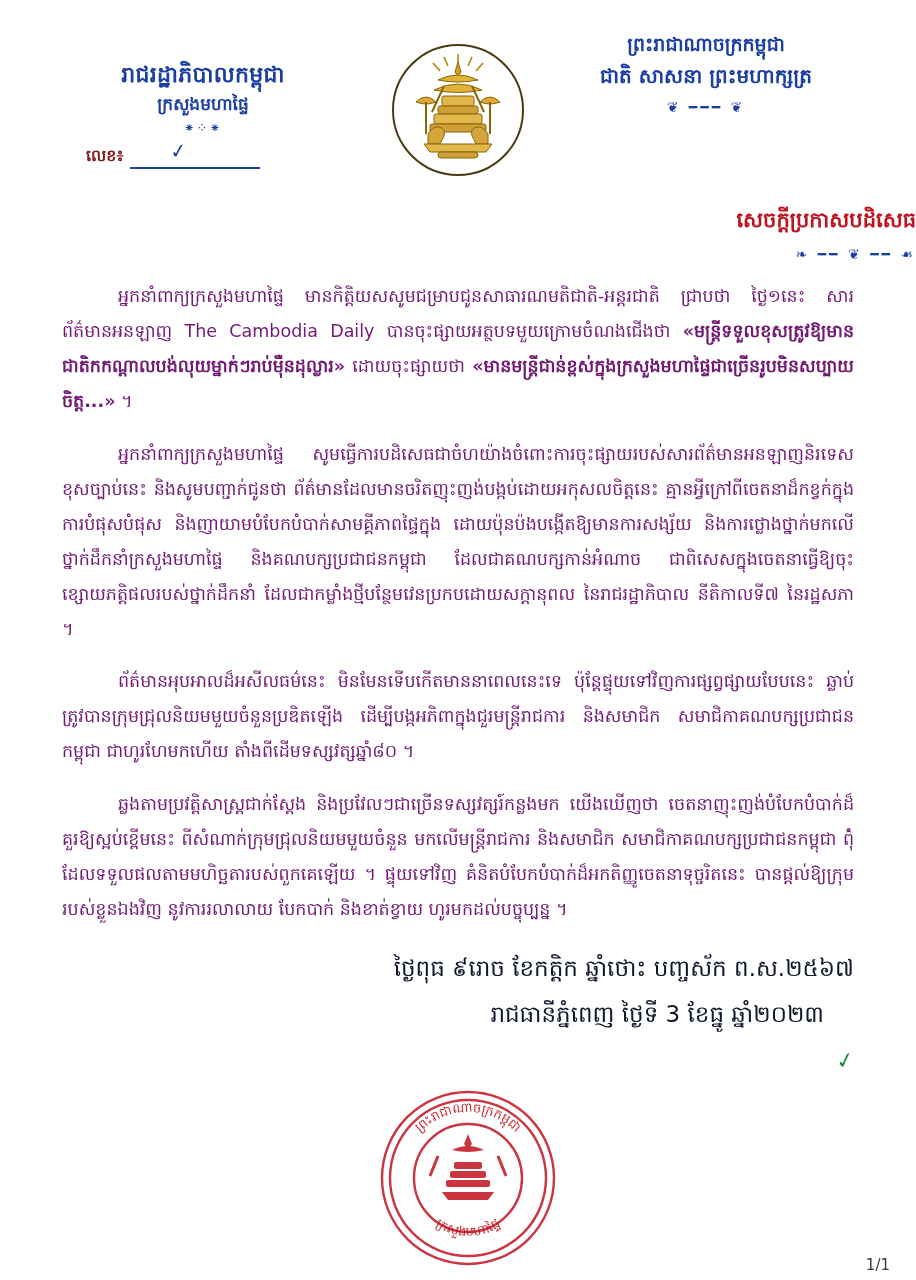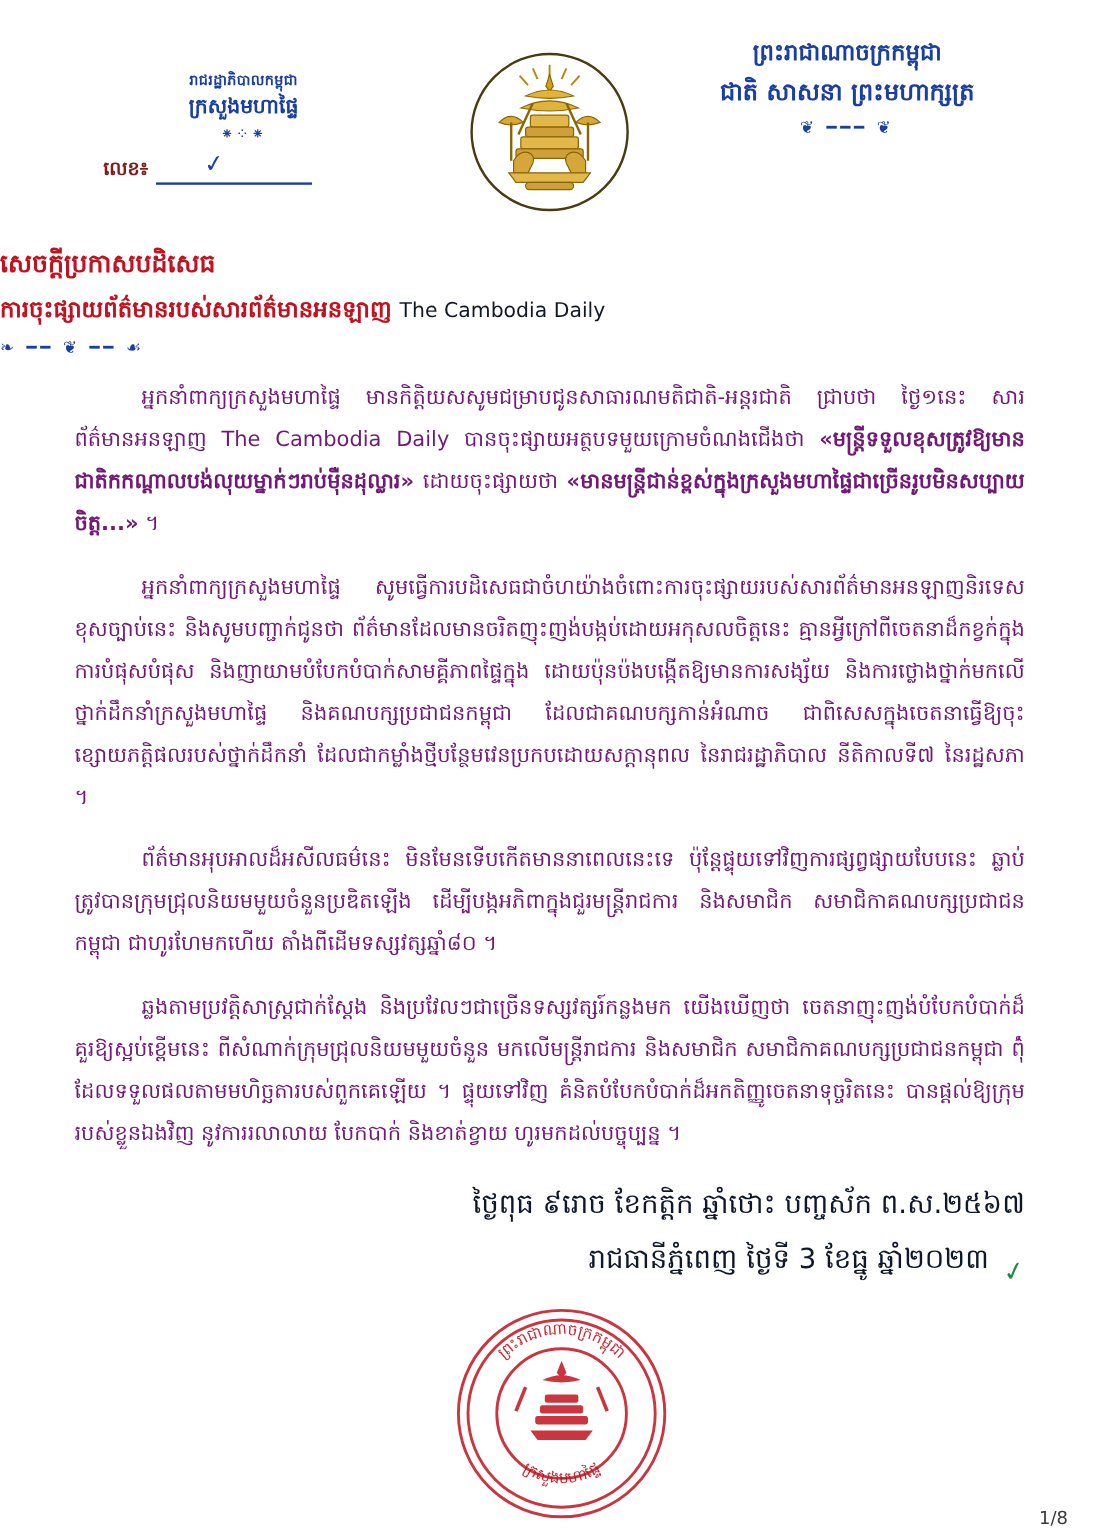--- a/index.html
+++ b/index.html
@@ -24,21 +24,21 @@
   }
   .hdr-left {
     position: absolute;
     left: 78px;
     top: 58px;
     width: 250px;
     text-align: center;
     color: #1b3fa0;
   }
   .hdr-left .l1 {
-    font-size: 12px;
+    font-size: 22px;
     font-weight: bold;
     letter-spacing: .3px;
     line-height: 1.5;
   }
   .hdr-left .l2 {
     font-size: 17px;
     font-weight: bold;
     line-height: 1.6;
   }
   .hdr-left .orn {
@@ -120,21 +120,22 @@
     position: absolute;
     inset: 6px;
     border-radius: 50%;
     overflow: hidden;
   }
   .emblem-svg { display:block; }
 
   
   .titles {
     margin-top: 4px;
-    text-align: left;
+    text-align: right;
+    padding-left: 38px;
   }
   .title-main {
     font-size: 21px;
     font-weight: bold;
     color: #c1121f;
     line-height: 1.6;
   }
   .title-sub {
     font-size: 19px;
     font-weight: bold;
@@ -267,24 +268,20 @@
 
     <div class="hdr-right">
       <div class="r1">ព្រះរាជាណាចក្រកម្ពុជា</div>
       <div class="r2">ជាតិ សាសនា ព្រះមហាក្សត្រ</div>
       <div class="orn2">❦ ━━━ ❦</div>
     </div>
   </div>
 
   <div class="titles">
     <div class="title-main">សេចក្ដីប្រកាសបដិសេធ</div>
-    <div class="title-sub">
-      <span>ការចុះផ្សាយព័ត៌មានរបស់សារព័ត៌មានអនឡាញ</span>
-      <span class="latin">The Cambodia Daily</span>
-    </div>
     <div class="divider-orn">❧ ━━ ❦ ━━ ☙</div>
   </div>
 
   <div class="body">
 
     <p class="para">
       <span class="ind"></span><span>អ្នកនាំពាក្យក្រសួងមហាផ្ទៃ មានកិត្តិយសសូមជម្រាបជូនសាធារណមតិជាតិ-អន្តរជាតិ ជ្រាបថា ថ្ងៃ១នេះ សារព័ត៌មានអនឡាញ The Cambodia Daily បានចុះផ្សាយអត្ថបទមួយក្រោមចំណងជើងថា </span><b>«មន្ត្រីទទួលខុសត្រូវឱ្យមានជាតិកកណ្ដាលបង់លុយម្នាក់ៗរាប់ម៉ឺនដុល្លារ»</b><span> ដោយចុះផ្សាយថា </span><b>«មានមន្ត្រីជាន់ខ្ពស់ក្នុងក្រសួងមហាផ្ទៃជាច្រើនរូបមិនសប្បាយចិត្ត...»</b><span> ។</span>
     </p>
 
     <p class="para">
@@ -331,14 +328,14 @@
       </defs>
       <text font-size="13" fill="#c1121f" opacity="0.9" font-family="'DejaVu Sans',sans-serif">
         <textPath href="#arcTop" startOffset="50%" text-anchor="middle">ព្រះរាជាណាចក្រកម្ពុជា</textPath>
       </text>
       <text font-size="13" fill="#c1121f" opacity="0.9" font-family="'DejaVu Sans',sans-serif">
         <textPath href="#arcBottom" startOffset="50%" text-anchor="middle">ក្រសួងមហាផ្ទៃ</textPath>
       </text>
     </svg>
   </div>
 
-  <div class="pagenum">1/8</div>
+  <div class="pagenum">1/1</div>
 </div>
 
 </body></html>

